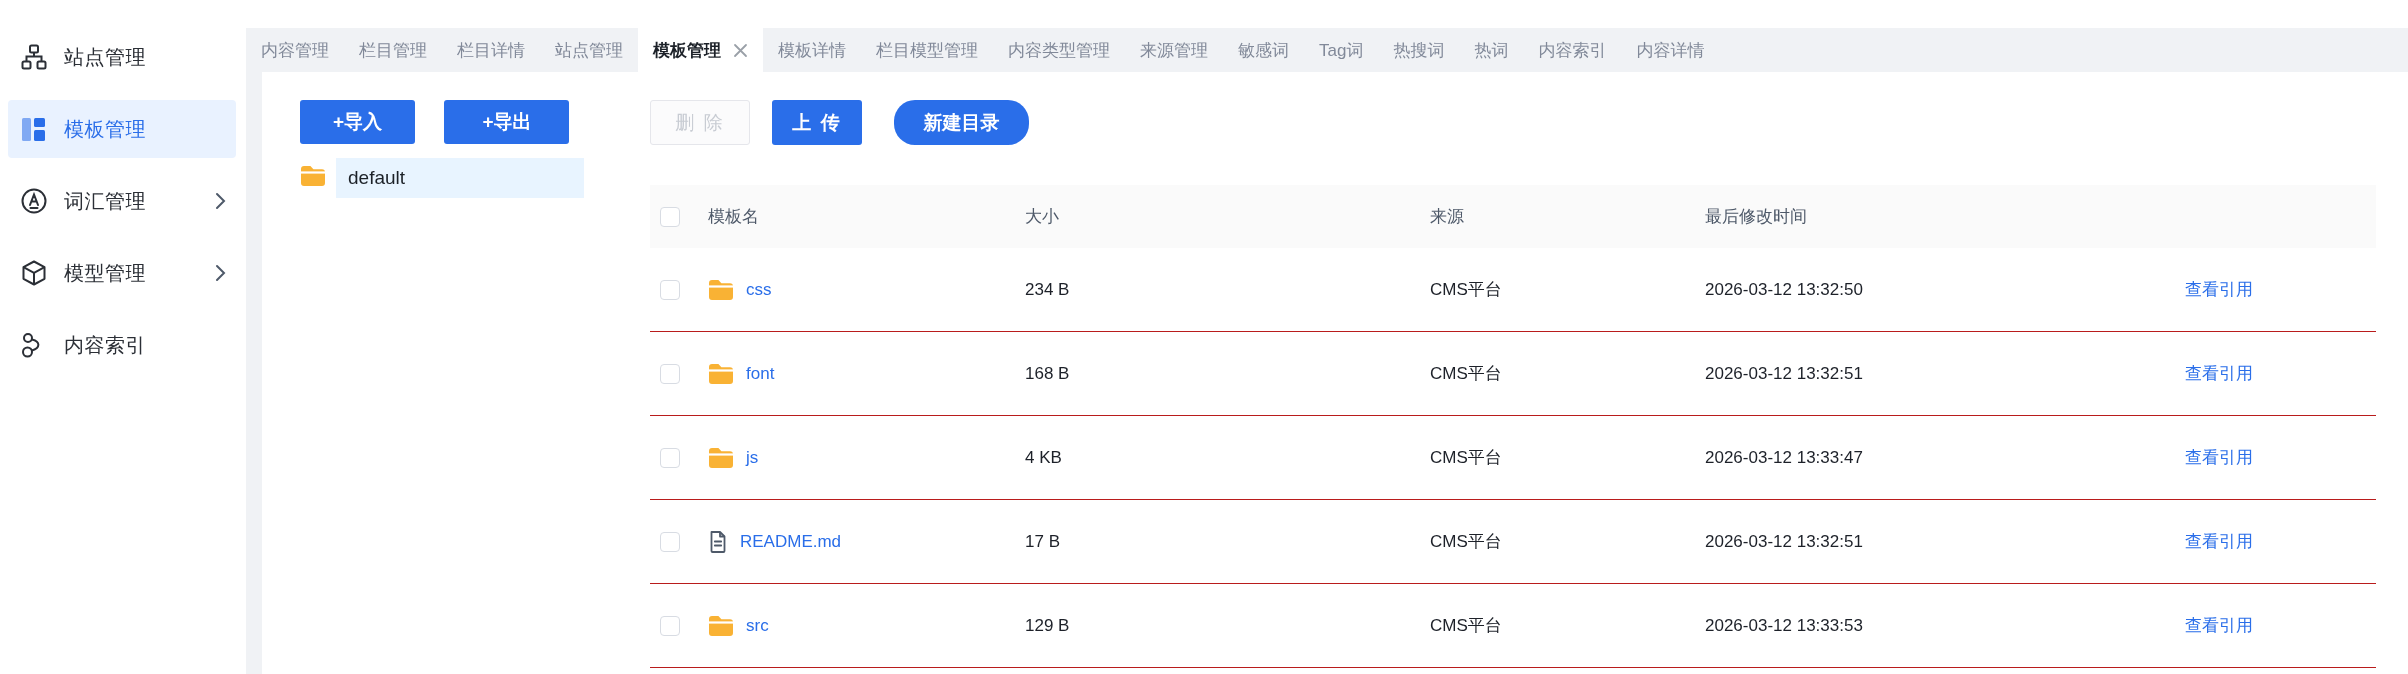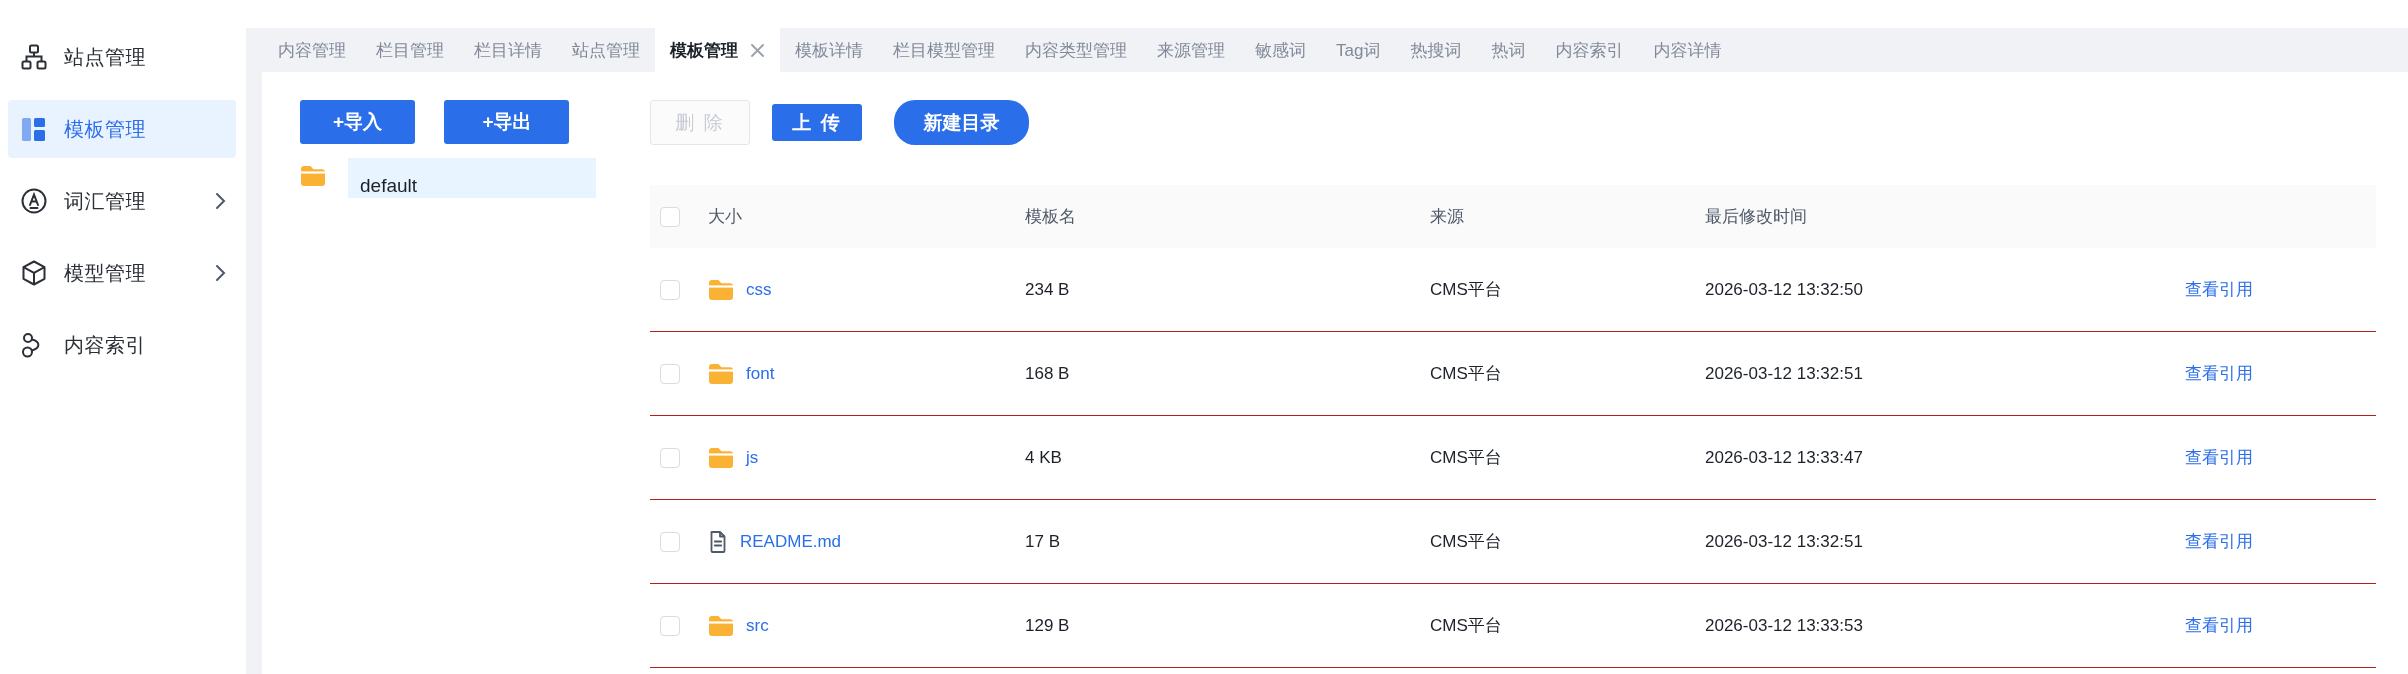--- a/index.html
+++ b/index.html
@@ -12,48 +12,48 @@
   .side-item { display:flex; align-items:center; height:58px; margin:0 10px 14px 8px;
                padding:0 10px 0 12px; border-radius:4px; color:#2b2f36; font-size:20px; cursor:pointer; }
   .side-item .s-ico { width:27px; height:27px; flex:0 0 27px; display:flex; align-items:center; justify-content:center; }
   .side-item .s-label { margin-left:17px; flex:1; letter-spacing:.5px; }
   .side-item.active { background:#e9f2ff; color:#2a6ee9; }
   .side-item svg { display:block; }
   .chev { width:11px; height:18px; flex:0 0 11px; }
 
   
   .tabbar { position:absolute; left:246px; top:28px; right:0; height:44px; background:#f0f2f5;
-            display:flex; align-items:stretch; padding-left:17px; z-index:2; }
+            display:flex; align-items:stretch; z-index:2; }
   .tab { display:flex; align-items:center; padding:0 15px; font-size:17px; color:#818999;
          white-space:nowrap; cursor:pointer; }
   .tab.active { background:#fff; color:#1c2128; font-weight:bold; }
   .tab .t-close { margin-left:12px; display:flex; align-items:center; }
 
   
   .gutter { position:absolute; left:246px; top:72px; width:16px; bottom:0; background:#f0f2f5; }
   .content { position:absolute; left:262px; top:72px; right:0; bottom:0; background:#fff; }
 
   
   .tree-panel { position:absolute; left:0; top:0; width:388px; height:100%; padding:28px 0 0 38px; }
   .btn { border:none; border-radius:3px; font-size:19px; cursor:pointer;
          font-family:"Liberation Sans", sans-serif; }
   .btn-blue { background:#2a6ee9; color:#fff;font-weight:bold; }
   .imp-btn { width:115px; height:44px; margin-right:25px; }
   .exp-btn { width:125px; height:44px; }
   .tree-row { display:flex; align-items:center; margin-top:14px; height:40px; cursor:pointer; }
   .tree-row .f-ico { flex:0 0 26px; }
-  .tree-label { margin-left:22px; background:#e8f4ff; height:40px; line-height:40px;
-                padding:8px 12px; width:248px; font-size:19px; color:#1c2128; }
+  .tree-label { margin-left:10px; background:#e8f4ff; height:40px; line-height:40px;
+                padding:0 12px; width:248px; font-size:19px; color:#1c2128; }
 
   
   .table-panel { position:absolute; left:388px; top:0; right:8px; height:100%; padding:28px 24px 0 0; }
   .toolbar { display:flex; align-items:center; height:45px; }
   .del-btn { width:100px; height:45px; background:#fbfbfc; border:1px solid #e5e6eb;
              color:#c8ccd3; font-size:19px; letter-spacing:2px; border-radius:3px; cursor:not-allowed; }
-  .up-btn  { width:90px;  height:37px; margin-left:22px; letter-spacing:2px; }
+  .up-btn  { width:90px;  height:45px; margin-left:22px; letter-spacing:2px; }
   .dir-btn { width:135px; height:45px; margin-left:32px;border-radius:21px; }
 
   .tbl { margin-top:40px; }
   .trow { display:grid; grid-template-columns:58px 317px 405px 275px 480px 1fr;
           align-items:center; }
   .thead { height:63px; background:#fafafa; color:#4e5969; font-size:17px; font-weight:500; }
   .tbody-row { height:84px; border-bottom:1px solid #b91c1c; font-size:17px; color:#1d2129; }
   .cell-cb { padding-left:10px; }
   .checkbox { width:20px; height:20px; border:1.5px solid #d8dce3; border-radius:4px; background:#fff; cursor:pointer; }
   .name-cell { display:flex; align-items:center; }
@@ -227,22 +227,22 @@
         <button class="del-btn" disabled="">删 除</button>
         <button class="btn btn-blue up-btn">上 传</button>
         <button class="btn btn-blue dir-btn">新建目录</button>
       </div>
 
       <div class="tbl">
         <div class="trow thead">
           <div class="cell-cb">
               <div class="checkbox"></div>
             </div>
+          <div>模板名</div>
           <div>大小</div>
-          <div>模板名</div>
           <div>来源</div>
           <div>最后修改时间</div>
           <div></div>
         </div>
         <div id="table-body">
             <div class="trow tbody-row">
     <div class="cell-cb">
                 <div class="checkbox"></div>
               </div>
     <div class="name-cell">

